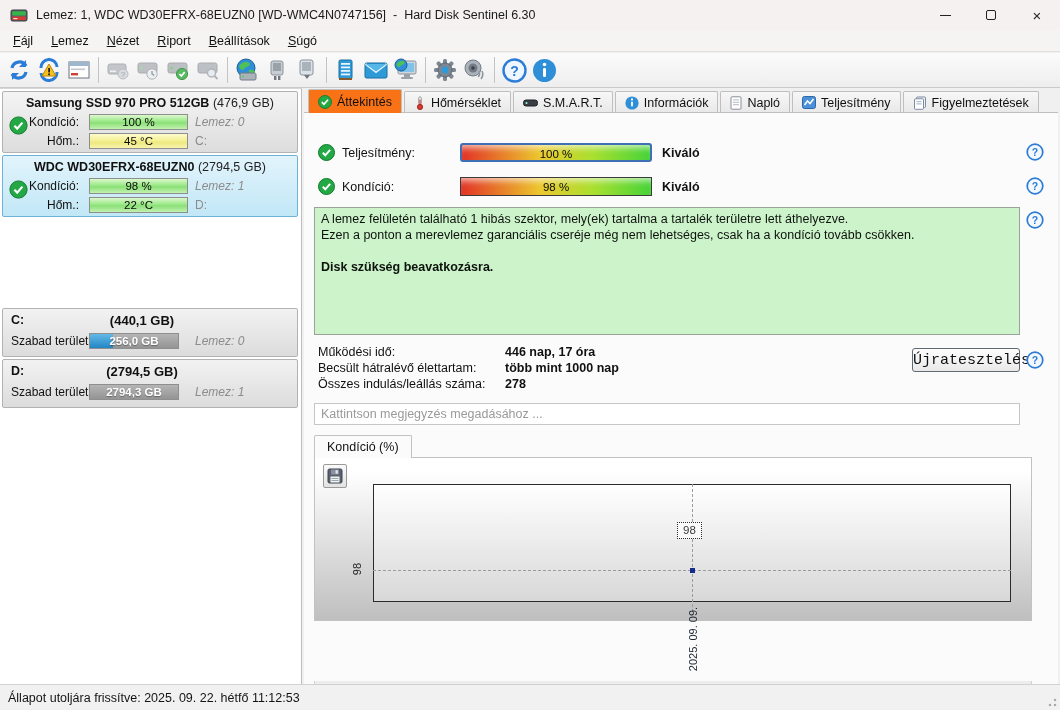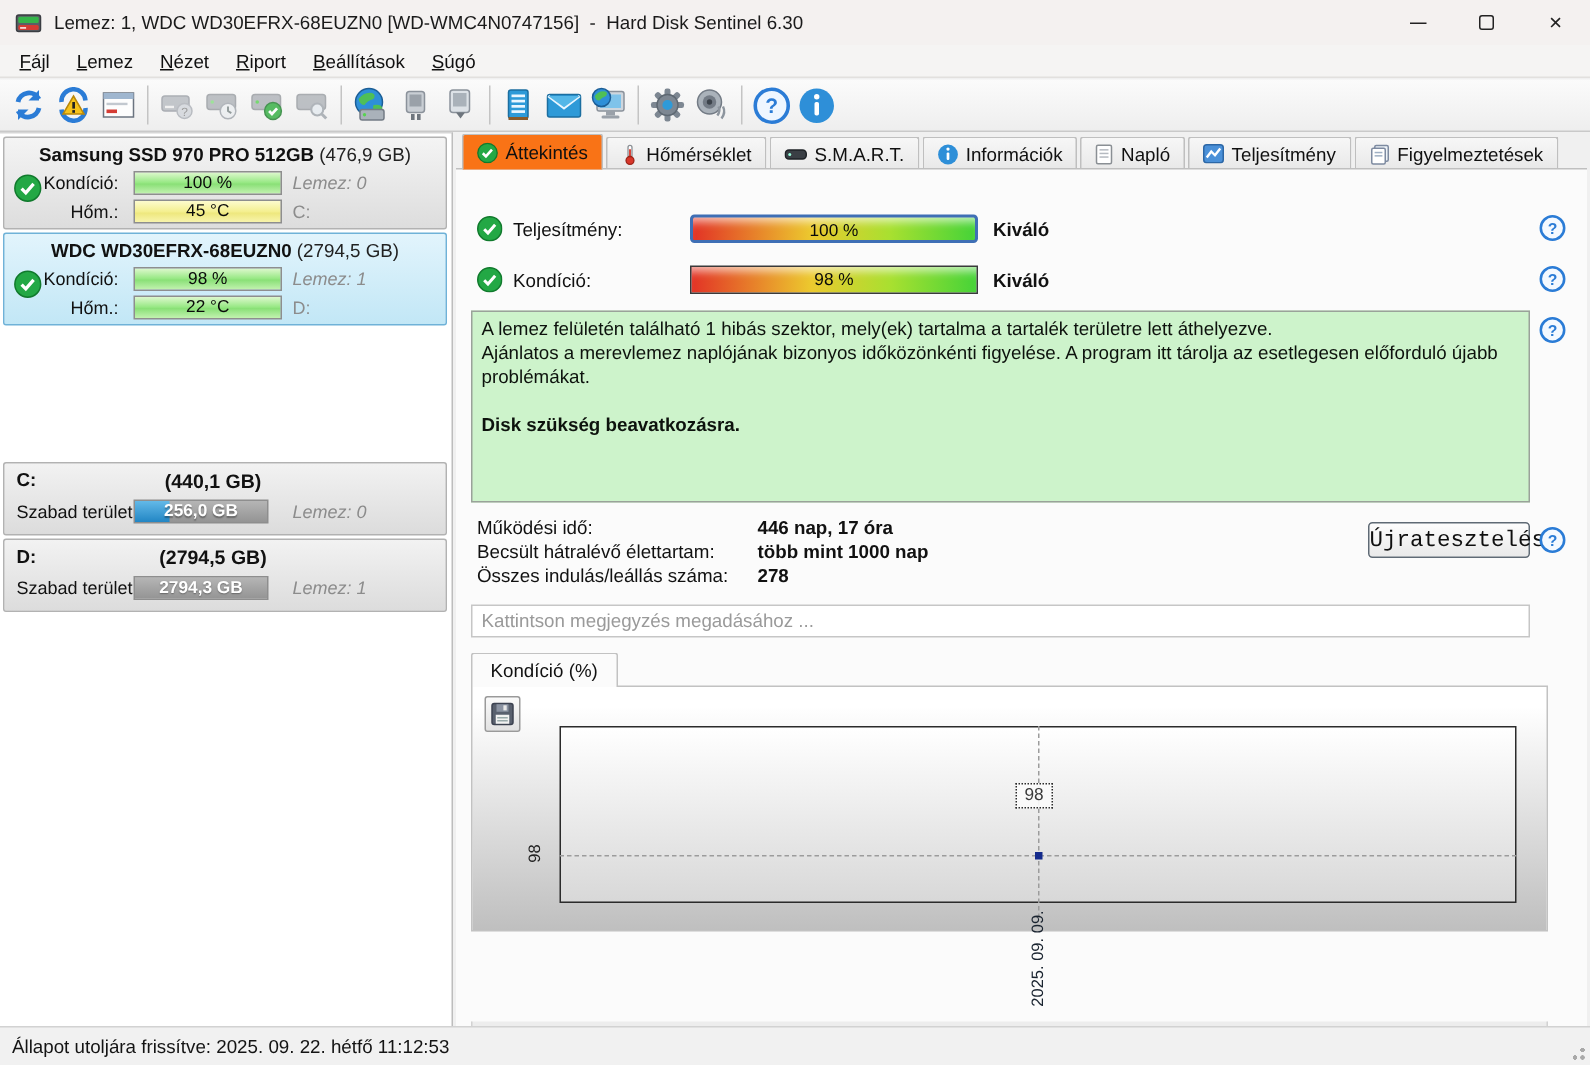--- a/index.html
+++ b/index.html
@@ -490,21 +490,21 @@
         <span class="gauge-bar plain">98 %</span>
         <span class="gauge-rating">Kiváló</span>
         <svg class="help-icon" style="top:0" viewBox="0 0 18 18">
           <circle cx="9" cy="9" r="7.8" fill="#f4f9ff" stroke="#2b7cd6" stroke-width="1.7"></circle>
           <text x="9" y="13" font-size="10.5" font-weight="bold" text-anchor="middle" fill="#2b7cd6" font-family="Liberation Sans, sans-serif">?</text>
         </svg>
       </div>
 
       <div class="msg-box">
         <div>A lemez felületén található 1 hibás szektor, mely(ek) tartalma a tartalék területre lett áthelyezve.</div>
-        <div>Ajánlatos a merevlemez naplójának bizonyos időközönkénti figyelése. A program itt tárolja az esetlegesen előforduló újabb problémákat.</div>
+        <div>Ezen a ponton a merevlemez garanciális cseréje még nem lehetséges, csak ha a kondíció tovább csökken.</div>
         <div>&nbsp;</div>
         <div class="bold">Disk szükség beavatkozásra.</div>
       </div>
       <svg class="help-icon" style="top:98px" viewBox="0 0 18 18">
         <circle cx="9" cy="9" r="7.8" fill="#f4f9ff" stroke="#2b7cd6" stroke-width="1.7"></circle>
         <text x="9" y="13" font-size="10.5" font-weight="bold" text-anchor="middle" fill="#2b7cd6" font-family="Liberation Sans, sans-serif">?</text>
       </svg>
 
       <div class="stat-row" style="top:232px; width:420px;">
         <span class="stat-label">Működési idő:</span>

